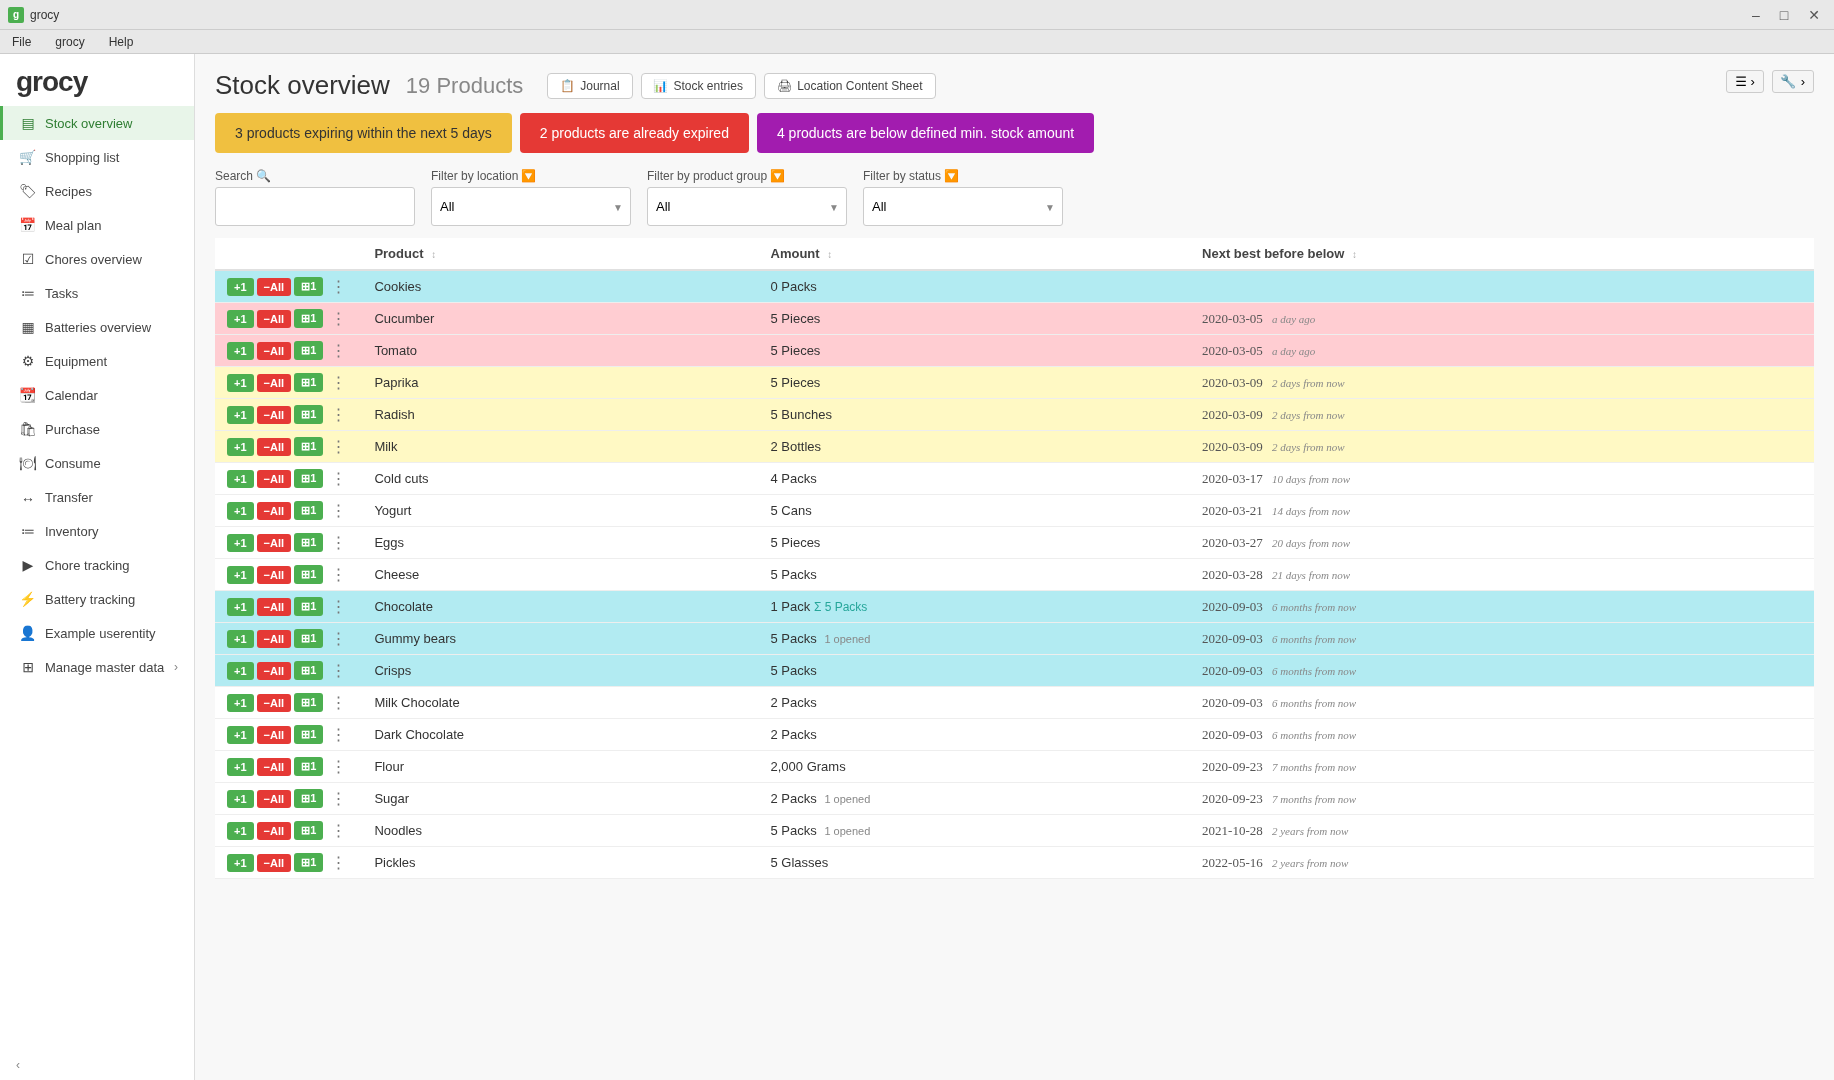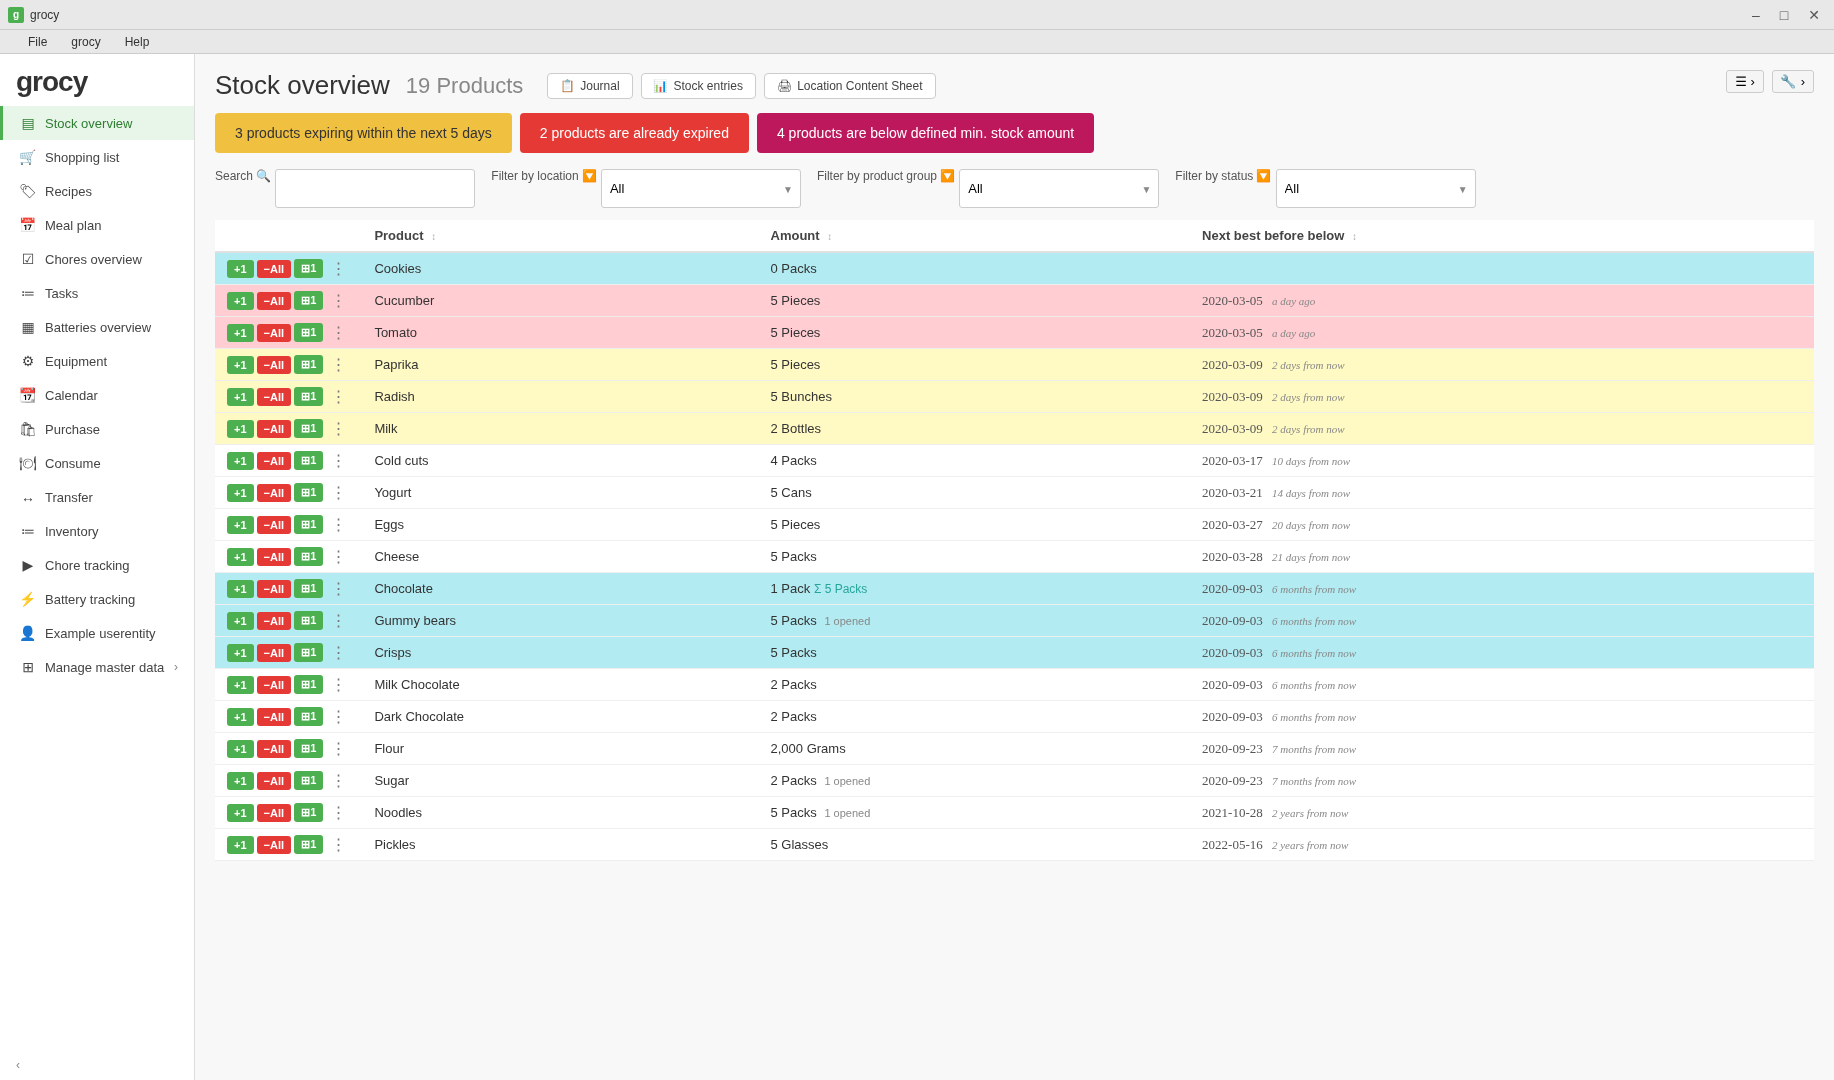--- a/index.html
+++ b/index.html
@@ -19,21 +19,21 @@
     .title-bar-text { font-size: 12px; color: #333; }
     .title-bar-controls { position: absolute; right: 8px; display: flex; gap: 8px; }
     .title-bar-btn { background: none; border: none; cursor: pointer; font-size: 14px; color: #555; padding: 2px 6px; }
 
     
     .menu-bar {
       background: #e8e8e8;
       height: 24px;
       display: flex;
       align-items: center;
-      padding: 0 24px;
+      padding: 0 8px;
       border-bottom: 1px solid #ccc;
       gap: 16px;
     }
     .menu-item { font-size: 12px; cursor: pointer; color: #333; padding: 2px 4px; }
 
     
     .app-wrapper { display: flex; height: calc(1080px - 54px); }
 
     
     .sidebar {
@@ -121,30 +121,30 @@
     }
     .alert-banner {
       padding: 12px 20px;
       border-radius: 4px;
       font-size: 14px;
       font-weight: 500;
       cursor: pointer;
     }
     .alert-yellow { background: #f0c040; color: #333; }
     .alert-red { background: #e53935; color: #fff; }
-    .alert-teal { background: #be185d; color: #fff; }
+    .alert-teal { background: #a21caf; color: #fff; }
 
     
     .filter-row {
       display: flex;
       gap: 16px;
       margin-bottom: 12px;
       align-items: flex-end;
     }
-    .filter-group { display: flex; flex-direction: row; gap: 4px; }
+    .filter-group { display: flex; flex-direction: column; gap: 4px; }
     .filter-label { font-size: 12px; color: #555; font-weight: 500; }
     .filter-input, .filter-select {
       padding: 11px 8px;
       border: 1px solid #ccc;
       border-radius: 3px;
       font-size: 13px;
       background: #fff;
     }
     .filter-input { width: 200px; }
     .filter-select { width: 200px; appearance: none; padding-right: 24px; cursor: pointer; }

